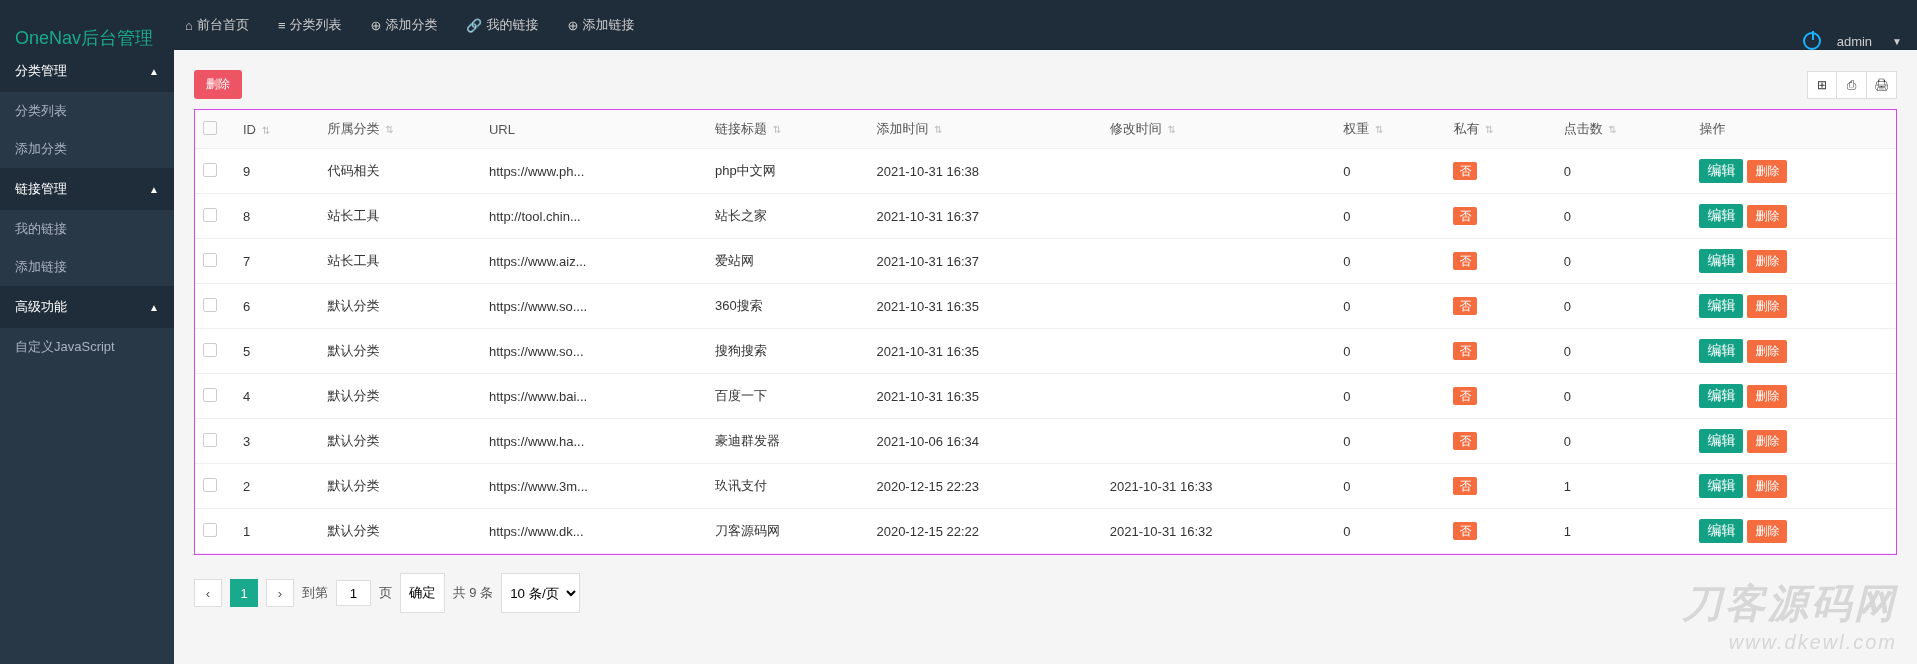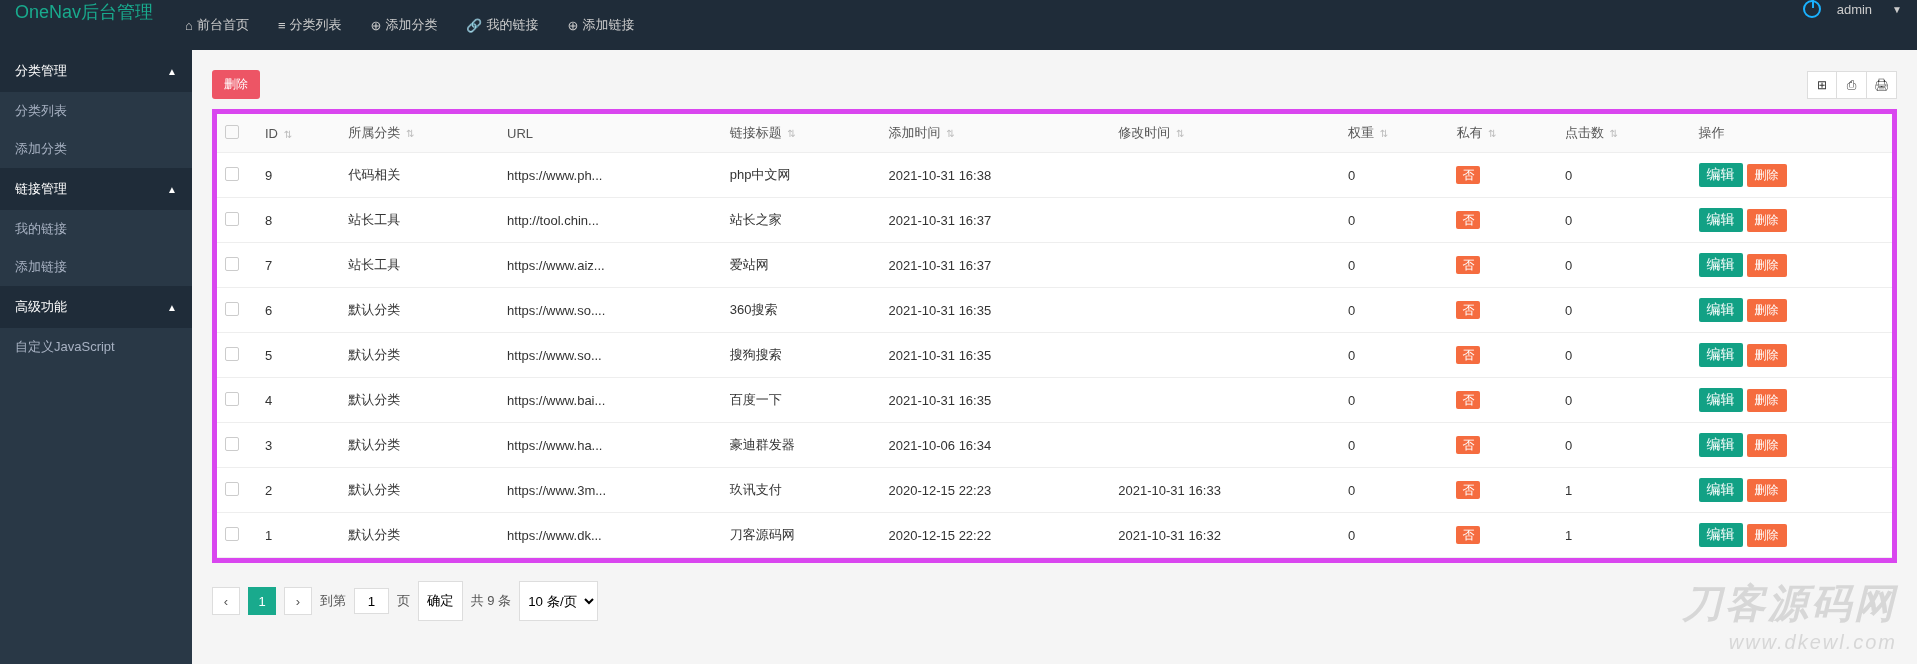--- a/index.html
+++ b/index.html
@@ -1,45 +1,45 @@
 <!DOCTYPE html>
 <html><head>
 <meta charset="utf-8">
 <style>
 * { margin: 0; padding: 0; box-sizing: border-box; }
 body { font-family: "Microsoft YaHei", Arial, sans-serif; font-size: 13px; background: #f5f5f5; color: #333; }
 
 
-.header { background: #1f2c39; height: 50px; display: flex; align-items: flex-start; padding: 0 15px; color: #fff; }
+.header { background: #1f2c39; height: 50px; display: flex; align-items: flex-end; padding: 0 15px; color: #fff; }
 .brand { color: #19aa8d; font-size: 18px; font-weight: 400; margin-right: 20px; }
 .nav { display: flex; gap: 5px; }
 .nav-item { color: #ccc; padding: 0 12px; height: 50px; display: flex; align-items: center; gap: 4px; cursor: pointer; font-size: 13px; }
 .spacer { flex: 1; }
 .user-area { display: flex; align-items: center; gap: 16px; color: #ccc; }
 .power-icon { width: 18px; height: 18px; border: 2px solid #1ab2ff; border-radius: 50%; position: relative; display: inline-block; }
 .power-icon::after { content: ""; position: absolute; top: -3px; left: 7px; width: 2px; height: 9px; background: #1ab2ff; }
 .caret { font-size: 10px; margin-left: 4px; }
 
 
 .container { display: flex; min-height: calc(100vh - 50px); }
-.sidebar { width: 192px; background: #293846; color: #a7b1c2; }
+.sidebar { width: 174px; background: #293846; color: #a7b1c2; }
 .side-group { background: #1f2c39; color: #fff; padding: 12px 15px; display: flex; justify-content: space-between; align-items: center; cursor: pointer; }
 .side-item { padding: 10px 15px; cursor: pointer; color: #a7b1c2; }
 .triangle { font-size: 10px; }
 
 
 .main { flex: 1; padding: 20px; background: #f5f5f5; position: relative; }
 .toolbar-top { display: flex; justify-content: space-between; margin-bottom: 10px; align-items: center; }
 .btn-danger { background: #ed5565; color: #fff; border: none; padding: 6px 12px; border-radius: 3px; cursor: pointer; font-size: 12px; }
 .tool-icons { display: flex; gap: 0; }
 .tool-btn { border: 1px solid #ddd; background: #fff; width: 30px; height: 28px; display: flex; align-items: center; justify-content: center; cursor: pointer; font-size: 12px; }
 .tool-btn:not(:first-child) { border-left: none; }
 
 
-.table-wrap { background: #fff; border: 5px solid #d946ef; }
+.table-wrap { background: #fff; border: 1px solid #d946ef; }
 table { width: 100%; border-collapse: collapse; }
 th, td { padding: 10px 8px; text-align: left; border-bottom: 1px solid #eee; font-size: 13px; }
 th { background: #fafafa; color: #555; font-weight: normal; }
 .sort { color: #bbb; font-size: 10px; margin-left: 2px; }
 .chk { width: 14px; height: 14px; border: 1px solid #ccc; display: inline-block; border-radius: 2px; }
 .badge-no { background: #f56c3f; color: #fff; padding: 2px 6px; border-radius: 2px; font-size: 12px; }
 .btn-edit { background: #12a185; color: #fff; border: none; padding: 3px 8px; border-radius: 2px; cursor: pointer; font-size: 14px; margin-right: 4px; }
 .btn-del { background: #f56c3f; color: #fff; border: none; padding: 3px 8px; border-radius: 2px; cursor: pointer; font-size: 12px; }
 
 

